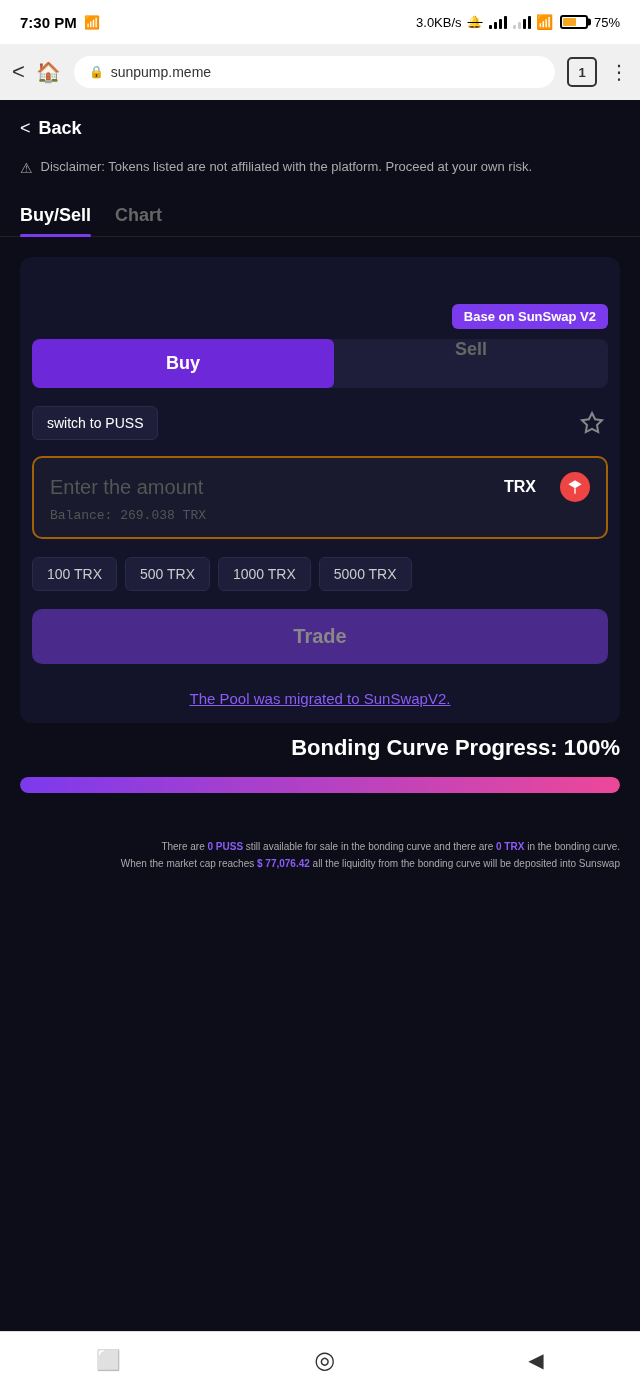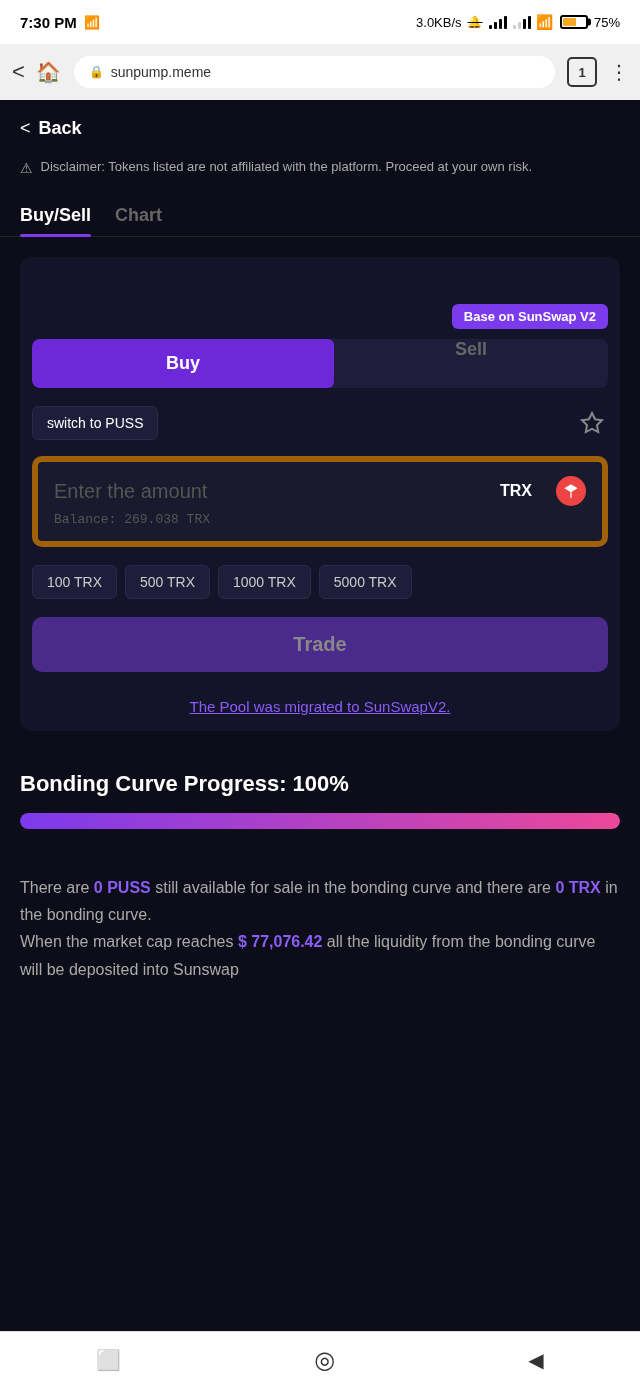--- a/index.html
+++ b/index.html
@@ -268,21 +268,21 @@
       justify-content: center;
       cursor: pointer;
     }
 
     
     .amount-input-area {
       margin: 8px 12px;
       background: #1a1a2e;
       border-radius: 10px;
       padding: 14px 16px;
-      border: 6px solid #a16207;
+      border: 2px solid #a16207;
     }
     .input-row {
       display: flex;
       align-items: center;
       justify-content: space-between;
     }
     .amount-placeholder {
       color: #555;
       font-size: 20px;
     }
@@ -347,21 +347,22 @@
       text-align: center;
       padding: 10px 12px 16px;
       color: #8b5cf6;
       font-size: 15px;
       text-decoration: underline;
       cursor: pointer;
     }
 
     
     .bonding-section {
-      padding: 40px 20px 16px;
+      padding: 12px 20px 16px;
+      text-align: right;
     }
     .bonding-title {
       color: #fff;
       font-size: 22px;
       font-weight: 700;
       margin-bottom: 16px;
     }
     .progress-bar-container {
       height: 16px;
       background: #1e1e3a;
@@ -370,21 +371,21 @@
       margin-bottom: 20px;
     }
     .progress-bar-fill {
       height: 100%;
       width: 100%;
       background: linear-gradient(to right, #7c3aed, #ec4899);
       border-radius: 8px;
     }
     .bonding-desc {
       color: #aaa;
-      font-size: 16px;
+      font-size: 10px;
       line-height: 1.7;
       margin-top: 45px;
     }
     .highlight-puss { color: #8b5cf6; font-weight: 700; }
     .highlight-trx { color: #8b5cf6; font-weight: 700; }
     .highlight-usd { color: #8b5cf6; font-weight: 700; }
 
     
     .bottom-nav {
       position: fixed;

